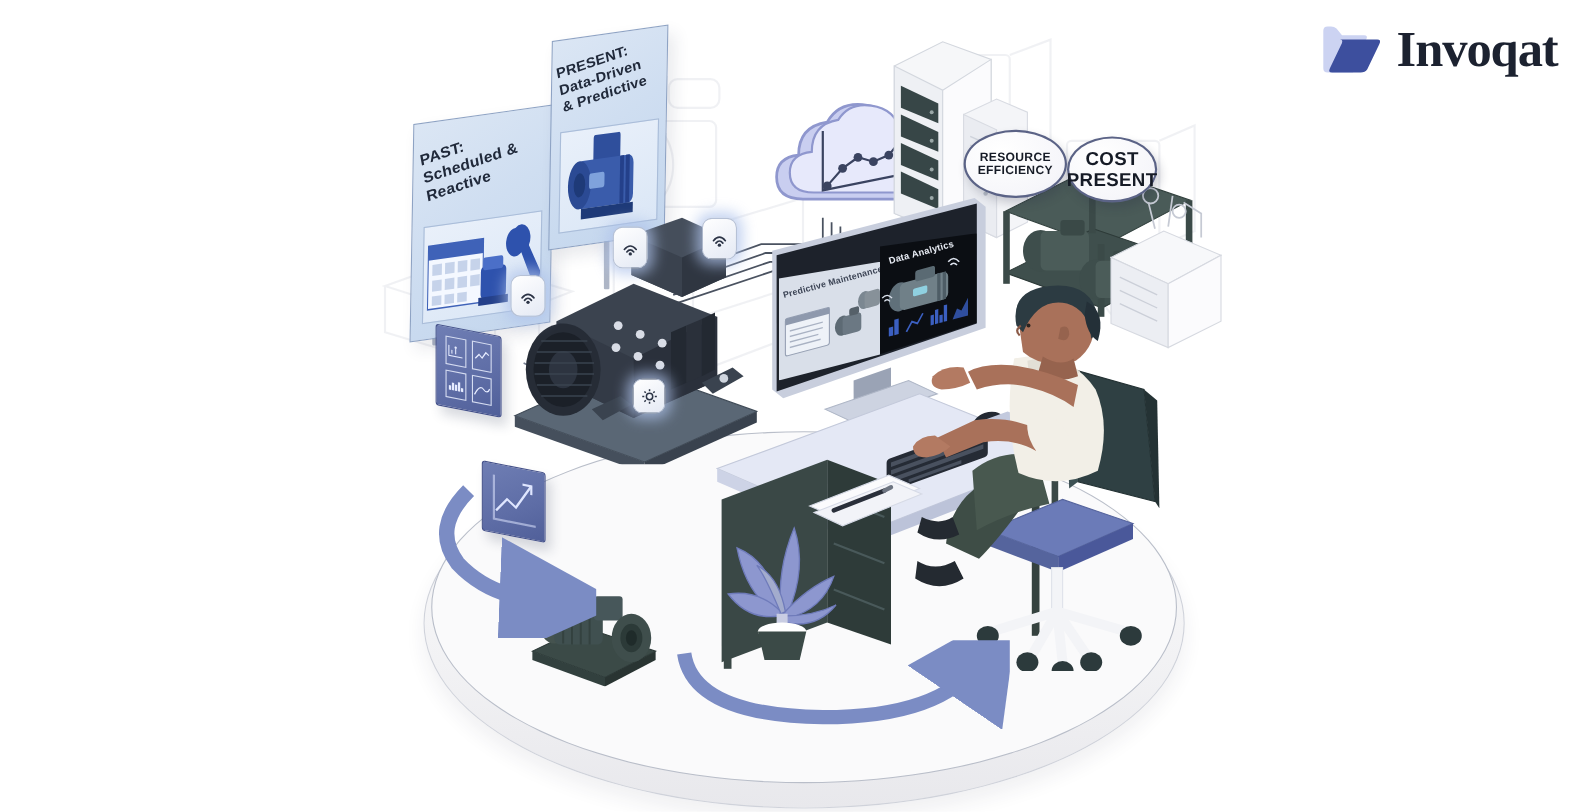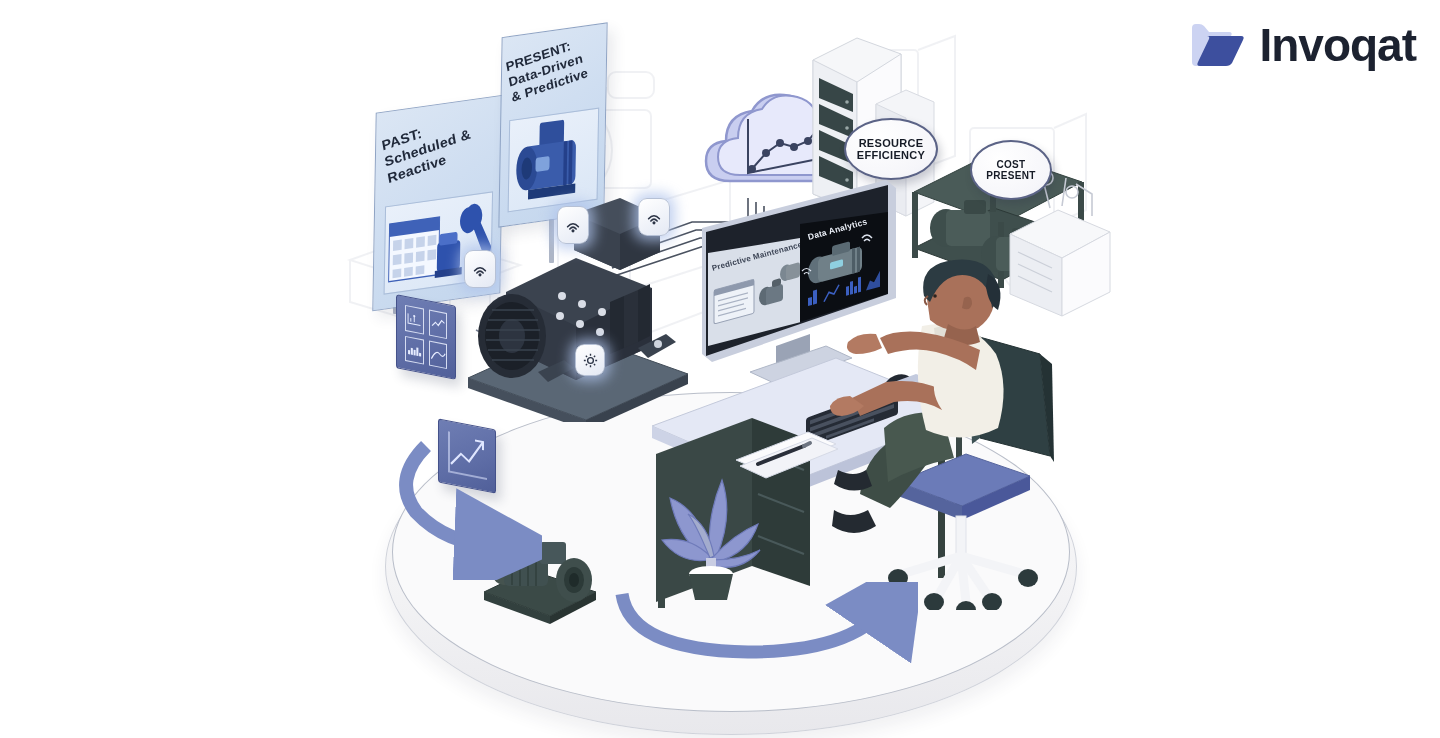--- a/index.html
+++ b/index.html
@@ -10,21 +10,21 @@
     background:#ffffff;
   }
   .stage{position:absolute;inset:0;}
   .abs{position:absolute;}
 
   
   #brand{right:24px;top:22px;display:flex;align-items:center;gap:12px;}
   #brand .mark{width:58px;height:46px;position:relative;}
   #brand .wordmark{
     font-size:46px;font-weight:700;letter-spacing:-1px;color:#1c2230;
-    line-height:1;font-family:Liberation Sans, sans-serif;
+    line-height:1;font-family:Liberation Serif, serif;
   }
 
   
   #platform{
     left:385px;top:398px;width:690px;height:335px;
     border-radius:50%;
     background:linear-gradient(180deg,#fbfbfc 0%,#f2f2f4 60%,#e8e8ec 100%);
     border:1px solid #cfd2da;
     box-shadow:0 10px 18px rgba(40,48,70,.07);
   }
@@ -296,27 +296,27 @@
     </g>
     <g stroke="#c6cad4" stroke-width="1.6" fill="none">
       <path d="M38 24 L44 48"></path>
         <path d="M60 18 L56 46"></path>
       <circle cx="40" cy="18" r="7"></circle>
         <circle cx="66" cy="32" r="6"></circle>
       <path d="M70 24 L86 34 L86 56"></path>
     </g>
   </svg>
 
-  <div class="bubble" style="left:844px;top:118px;width:90px;height:58px;font-size:11px;">
+  <div class="bubble" style="left:876px;top:118px;width:90px;height:58px;font-size:11px;">
     <div>
       <div>RESOURCE</div>
       <div>EFFICIENCY</div>
     </div>
   </div>
-  <div class="bubble" style="left:970px;top:140px;width:78px;height:56px;font-size:10px;">
+  <div class="bubble" style="left:970px;top:124px;width:78px;height:56px;font-size:17px;">
     <div>
       <div>COST</div>
       <div>PRESENT</div>
     </div>
   </div>
 
   <div class="tile" style="left:396px;top:300px;width:58px;height:72px;transform:skewY(11deg);">
     <div class="cellgrid">
       <div class="cell">
         <svg viewBox="0 0 24 20" width="100%" height="100%">

